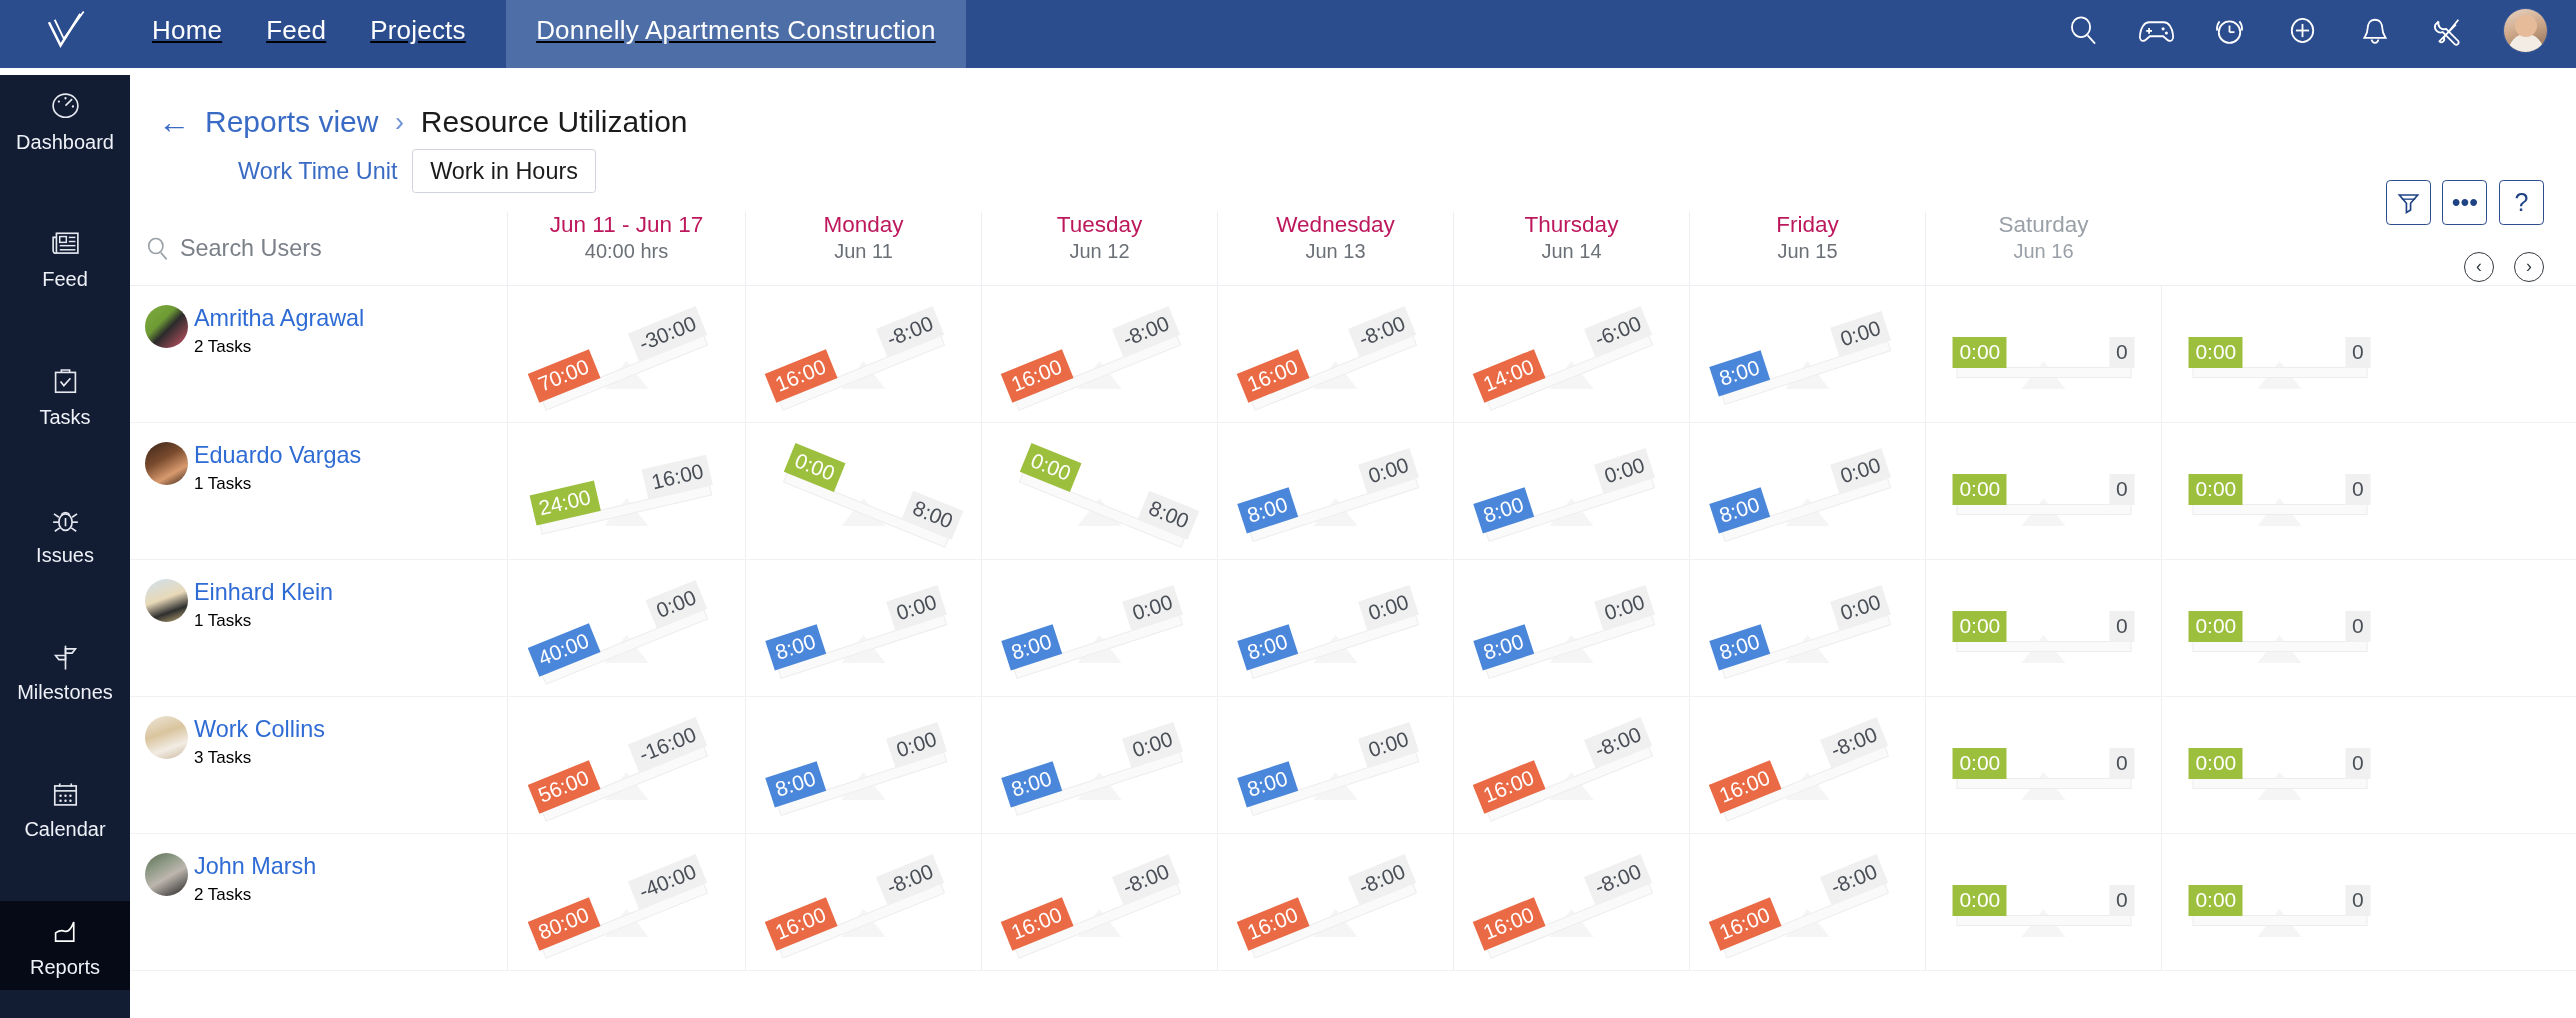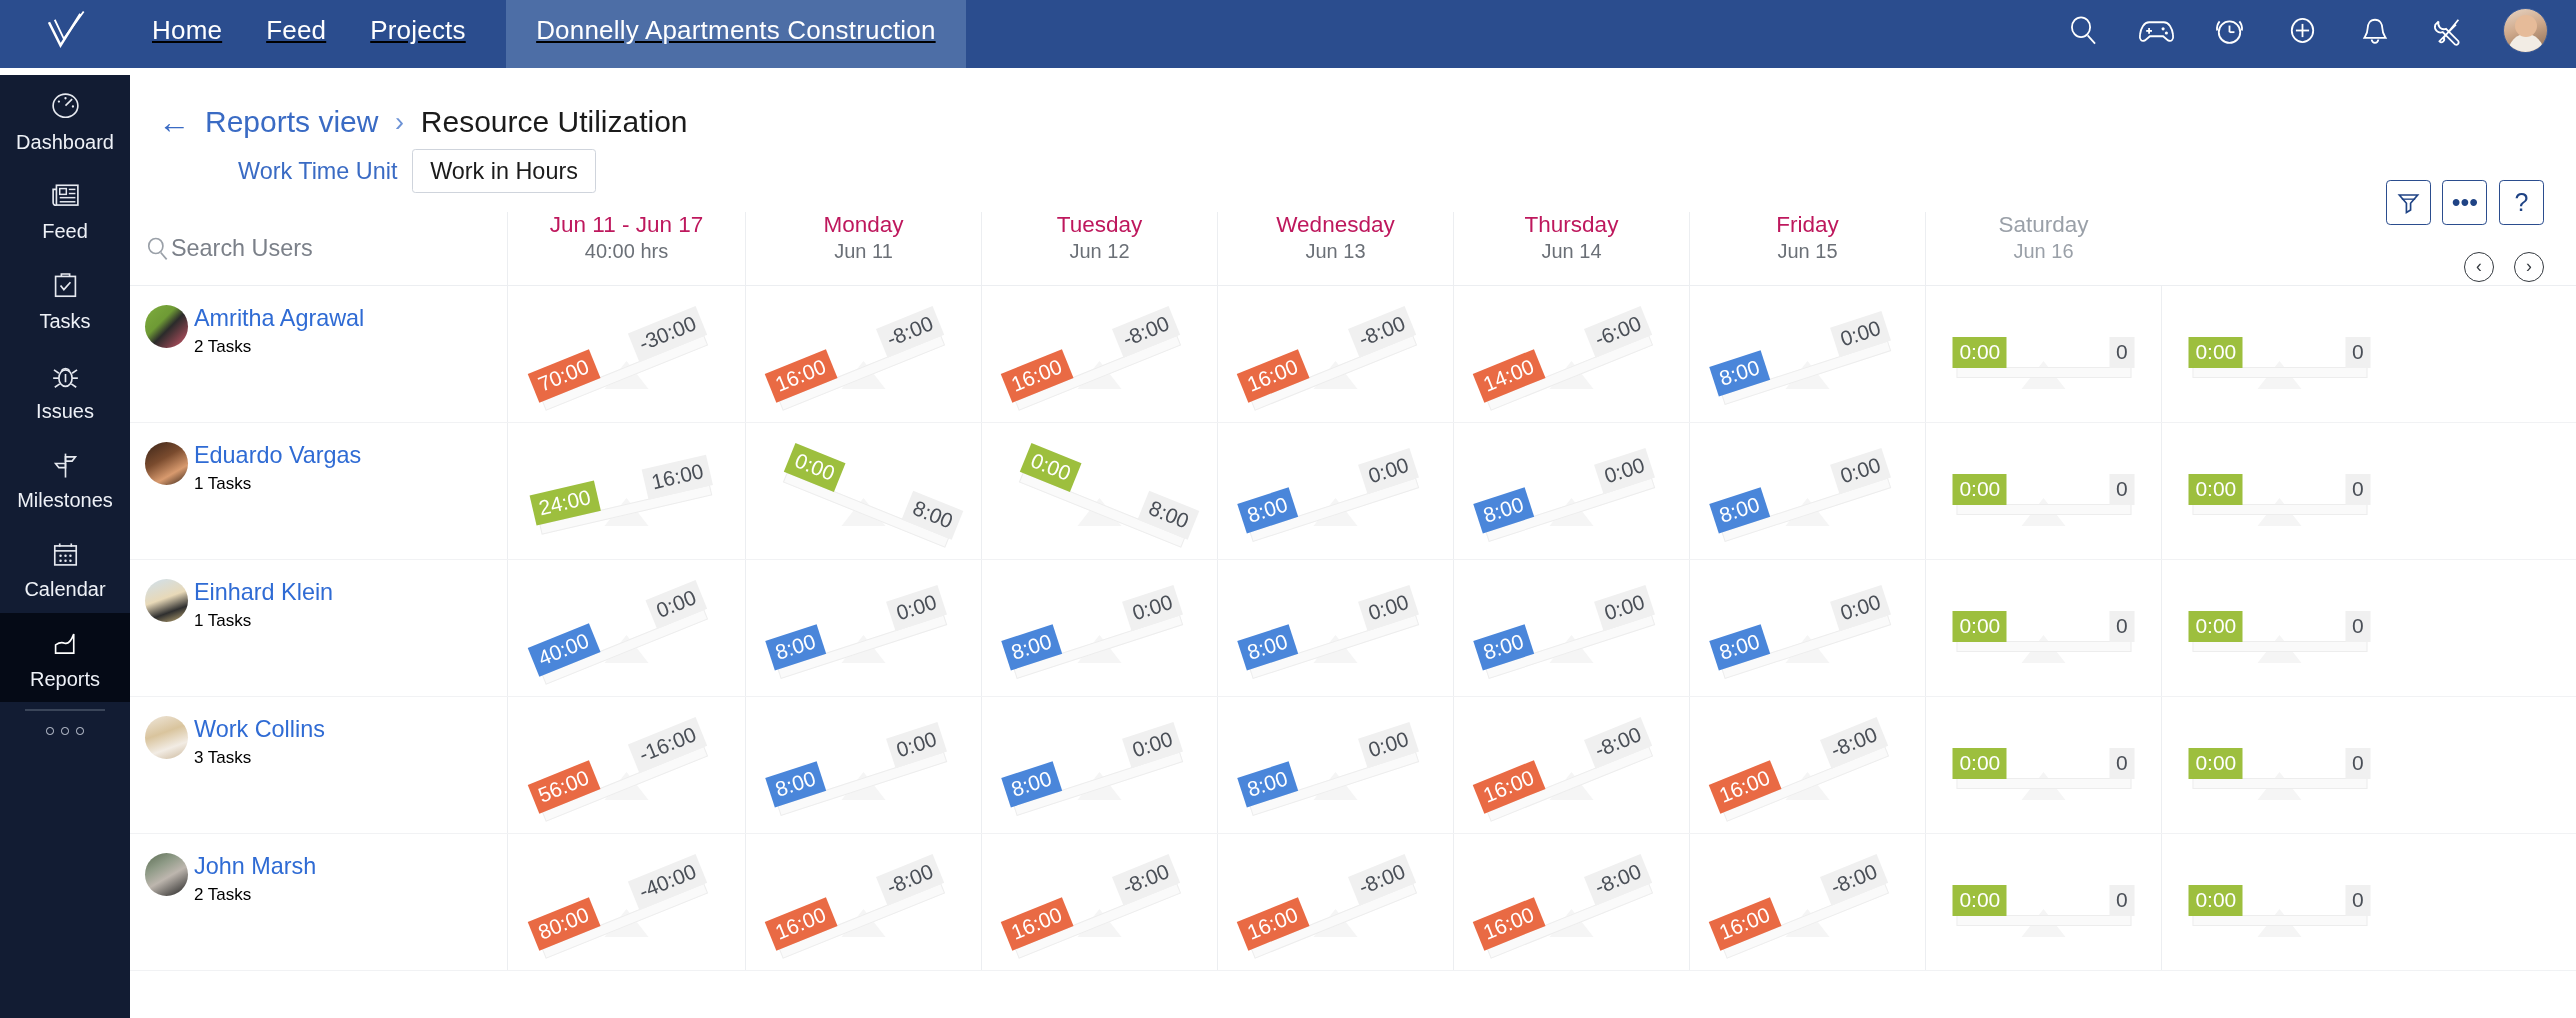--- a/index.html
+++ b/index.html
@@ -66,20 +66,21 @@
   }
 
   
   .sidebar {
     position: absolute; top: 75px; left: 0;
     width: 130px; height: 943px;
     background: #121c33;
     color: #e6e9f0;
     display: flex; flex-direction: column; align-items: center;
     overflow: hidden;
+    gap: 48px;
   }
   .side-item {
     width: 130px;
     padding: 15px 0 11.7px 0;
     display: flex; flex-direction: column; align-items: center;
     gap: 7.5px;
     cursor: pointer;
   }
   .side-item.active { background: #050a16; }
   .side-label { font-size: 20px; color: #eef1f7; white-space: nowrap; }
@@ -156,21 +157,21 @@
     height: 73px;
     border-bottom: 1.7px solid #eceef1;
     align-items: flex-end;
   }
   .col-user { width: 377px; flex: 0 0 377px; position: relative; }
   .col-day  { width: 236px; flex: 0 0 236px; border-left: 1.7px solid #eceef1; height: 73px;
               display: flex; flex-direction: column; align-items: center; justify-content: flex-start; }
   .col-day.total { width: 238px; flex: 0 0 238px; }
 
   .search-wrap {
-    display: flex; align-items: center; gap: 1px;
+    display: flex; align-items: center; gap: 10px;
     padding-left: 15px; height: 73px;
   }
   .search-input {
     border: none; outline: none;
     font-size: 23.4px; color: #4a4f57;
     font-family: "Liberation Sans", sans-serif;
     background: transparent;
     width: 275px;
   }
   .search-input::placeholder { color: #7b8089; }

